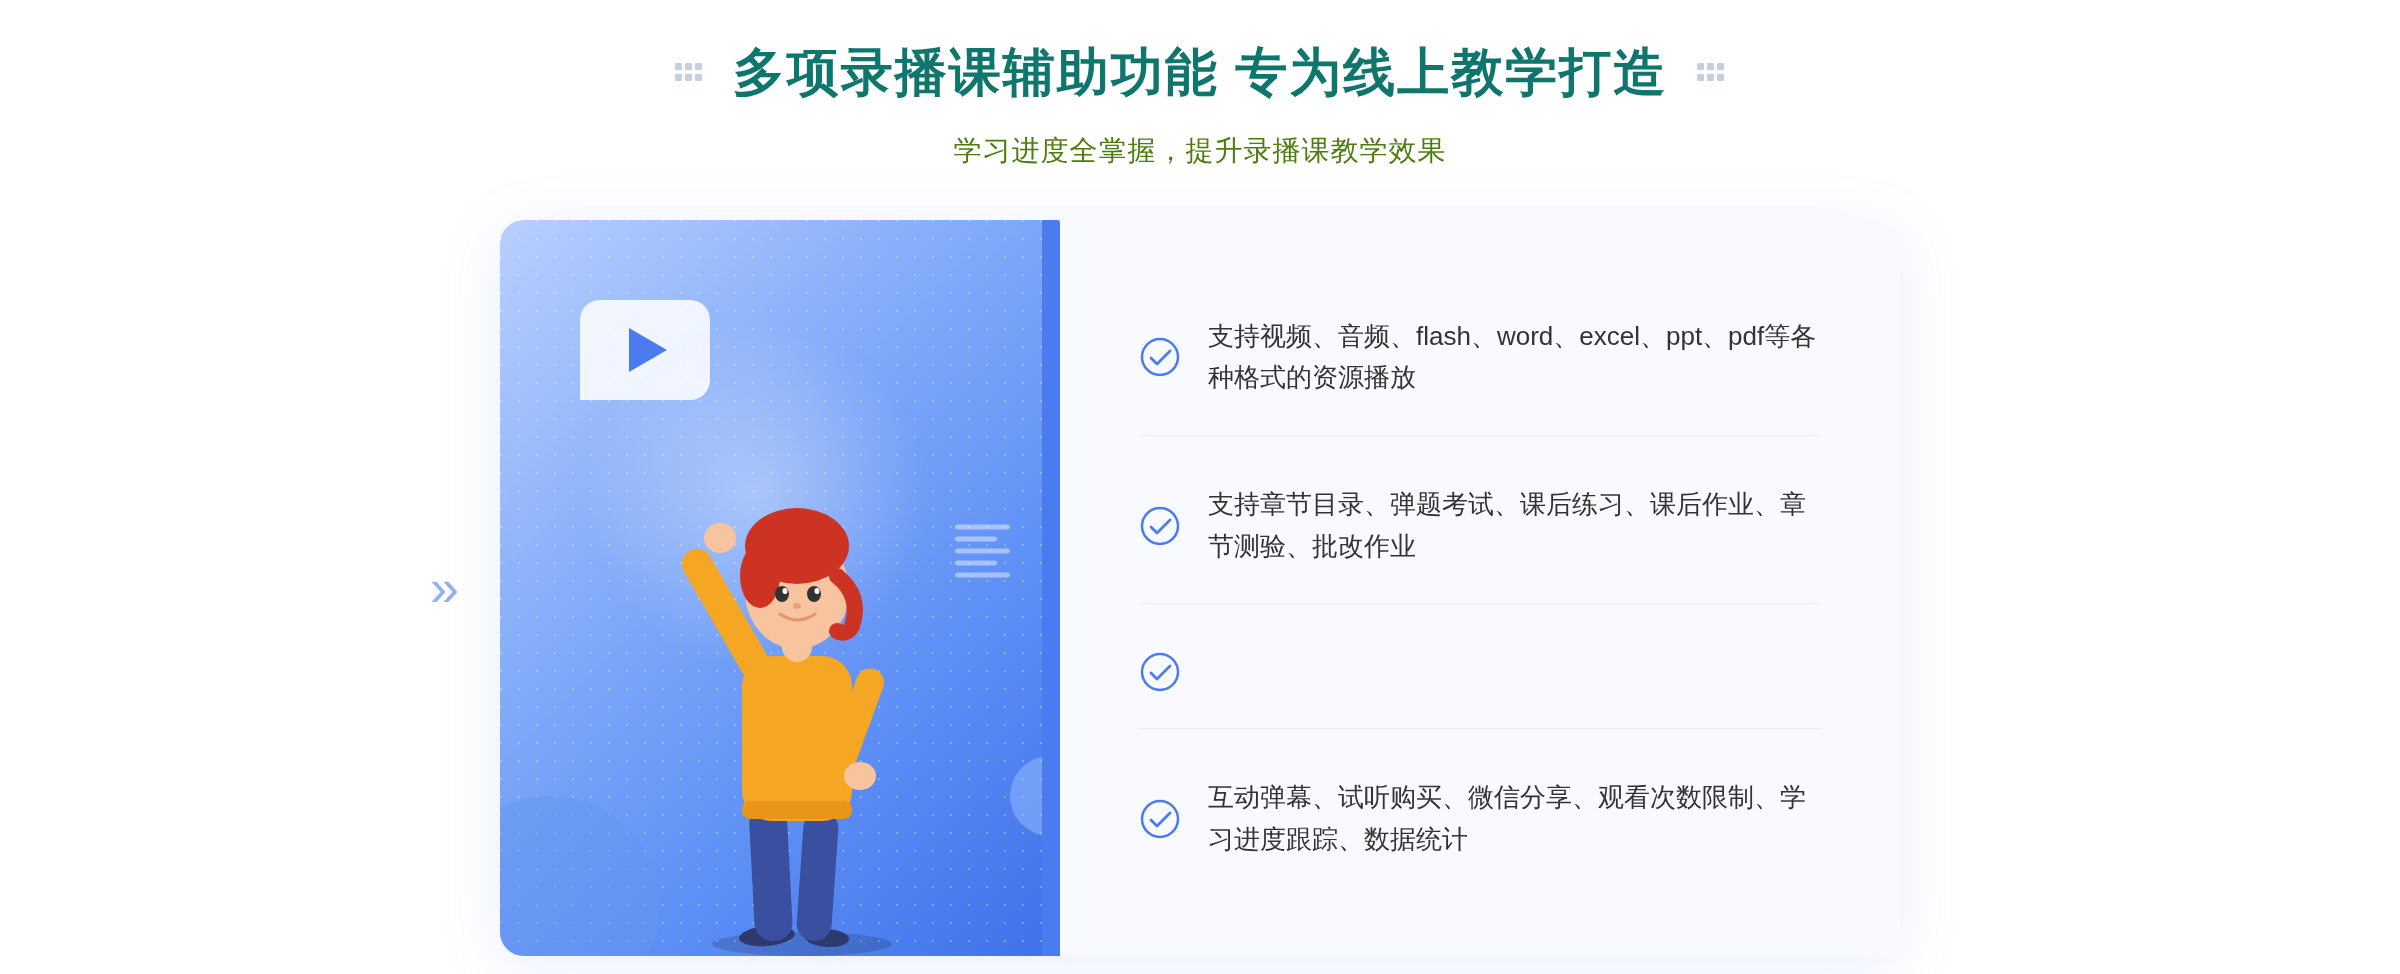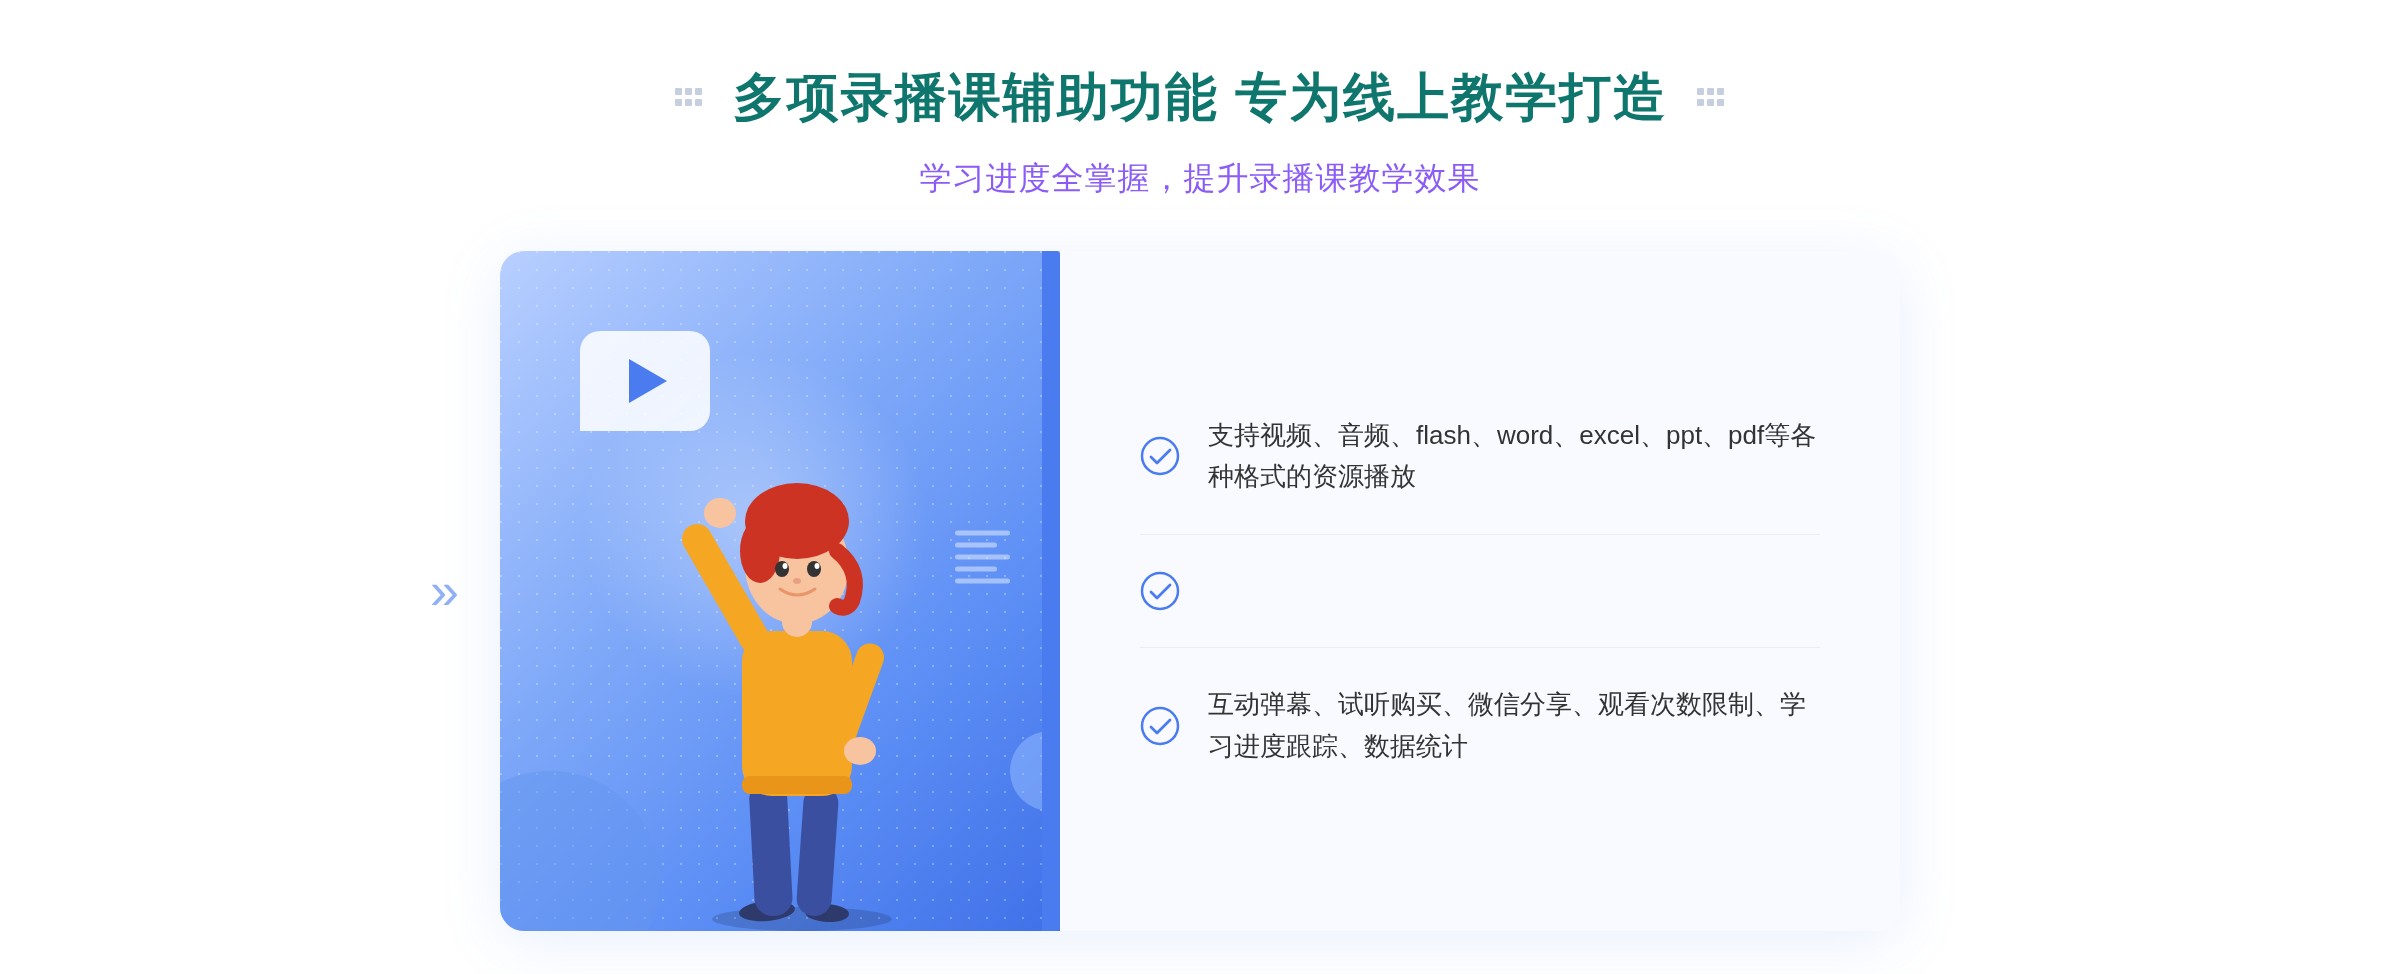--- a/index.html
+++ b/index.html
@@ -37,22 +37,22 @@
     }
 
     .main-title {
       font-size: 52px;
       font-weight: 700;
       color: #0f766e;
       letter-spacing: 2px;
     }
 
     .subtitle {
-      font-size: 32px;
-      color: #8b5cf6;
+      font-size: 28px;
+      color: #4d7c0f;
       margin-top: 14px;
       margin-bottom: 50px;
       letter-spacing: 1px;
     }
 
     
     .illustration-container {
       width: 560px;
       min-height: 680px;
       background: linear-gradient(135deg, #b8cfff 0%, #7ea8f8 40%, #5b8df5 70%, #4070e8 100%);
@@ -127,21 +127,21 @@
 
     
     .features-container {
       flex: 1;
       background: #f8faff;
       border-radius: 0 24px 24px 0;
       padding: 60px 80px;
       display: flex;
       flex-direction: column;
       justify-content: center;
-      gap: 0;
+      gap: 12px;
     }
 
     .feature-item {
       display: flex;
       align-items: center;
       gap: 28px;
       padding: 36px 0;
       border-bottom: 1px solid #e8eef8;
     }
 
@@ -299,20 +299,27 @@
       <div class="features-container">
 
         <div class="feature-item">
           <svg class="check-icon" viewBox="0 0 40 40">
             <circle cx="20" cy="20" r="18" fill="none" stroke="#4a7cf0" stroke-width="2.5"></circle>
             <polyline points="11,21 17,27 30,14" fill="none" stroke="#4a7cf0" stroke-width="2.8" stroke-linecap="round" stroke-linejoin="round"></polyline>
           </svg>
           <span class="feature-text">支持视频、音频、flash、word、excel、ppt、pdf等各种格式的资源播放</span>
         </div>
 
+        <div class="feature-item">
+          <svg class="check-icon" viewBox="0 0 40 40">
+            <circle cx="20" cy="20" r="18" fill="none" stroke="#4a7cf0" stroke-width="2.5"></circle>
+            <polyline points="11,21 17,27 30,14" fill="none" stroke="#4a7cf0" stroke-width="2.8" stroke-linecap="round" stroke-linejoin="round"></polyline>
+          </svg>
+          <span class="feature-text">支持章节目录、弹题考试、课后练习、课后作业、章节测验、批改作业</span>
+        </div>
 
         <div class="feature-item">
           <svg class="check-icon" viewBox="0 0 40 40">
             <circle cx="20" cy="20" r="18" fill="none" stroke="#4a7cf0" stroke-width="2.5"></circle>
             <polyline points="11,21 17,27 30,14" fill="none" stroke="#4a7cf0" stroke-width="2.8" stroke-linecap="round" stroke-linejoin="round"></polyline>
           </svg>
         </div>
 
         <div class="feature-item">
           <svg class="check-icon" viewBox="0 0 40 40">

